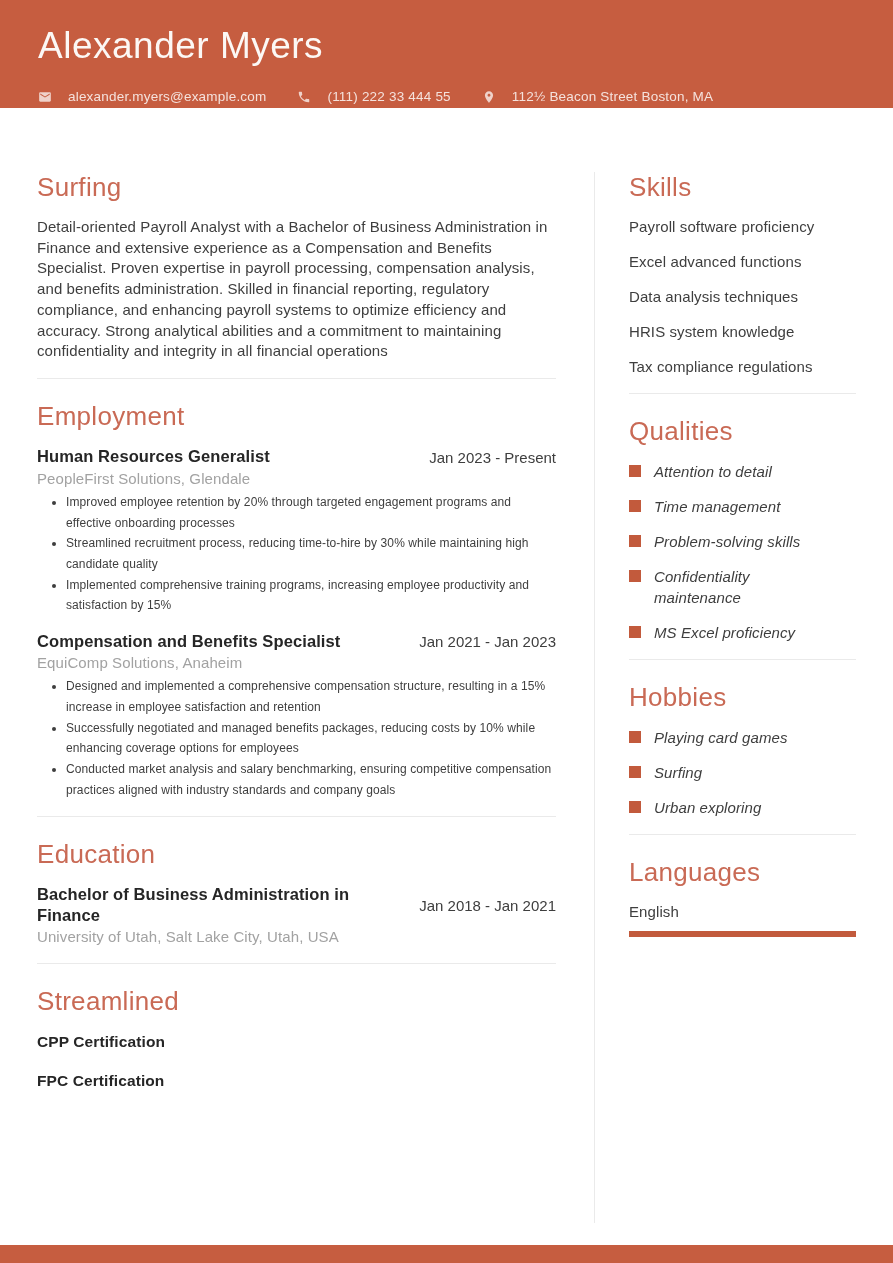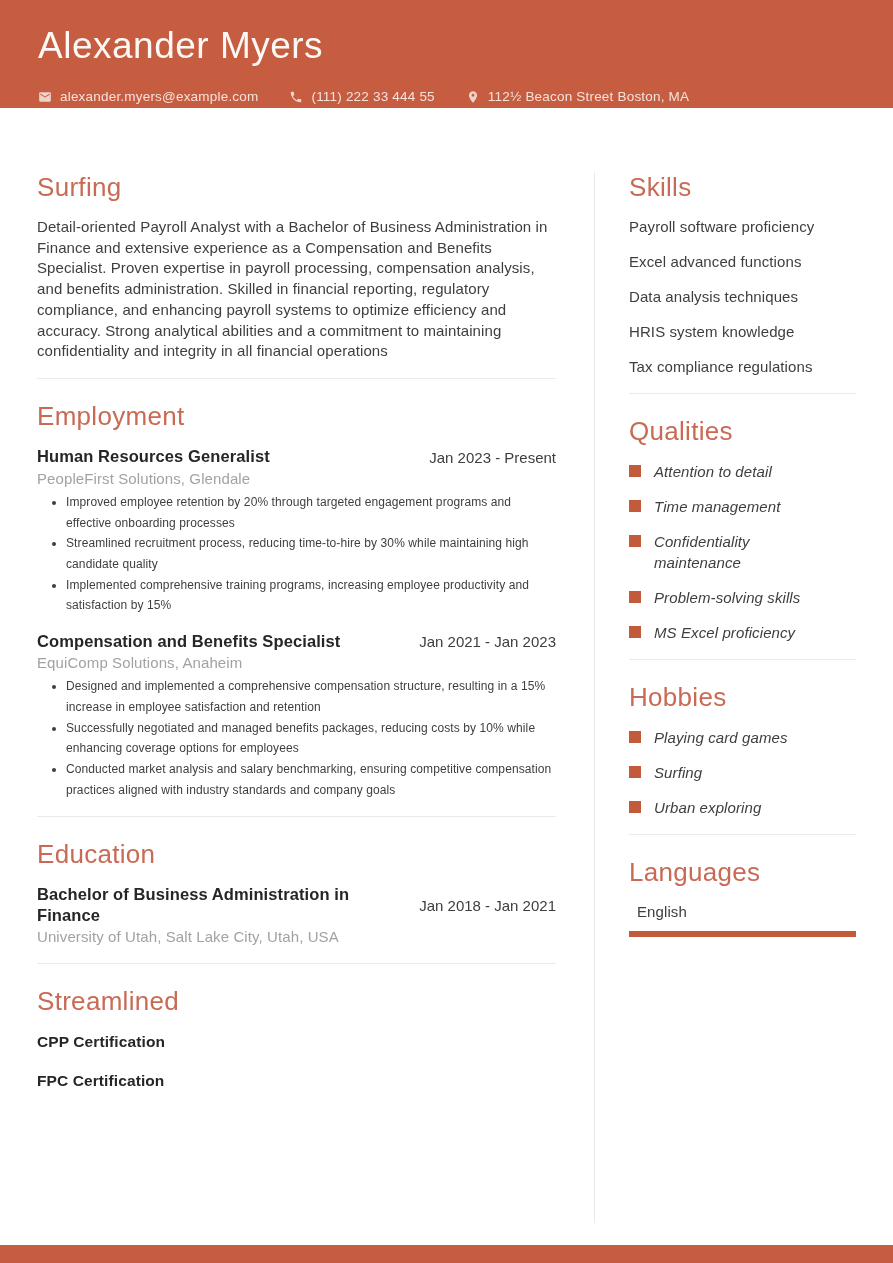--- a/index.html
+++ b/index.html
@@ -30,21 +30,21 @@
     margin:0;
     font-size:37px;font-weight:500;letter-spacing:.5px;
     color:#FCF8F5;line-height:44px;
   }
   .contact-row{
     position:absolute;left:38px;top:89px;
     display:flex;align-items:center;gap:31px;
     font-size:13.5px;letter-spacing:.2px;
     color:rgba(255,255,255,.82);
   }
-  .contact-item{display:flex;align-items:center;gap:8px;white-space:nowrap;}
+  .contact-item{display:flex;align-items:center;gap:16px;white-space:nowrap;}
   .cicon{width:14px;height:14px;display:block;fill:rgba(255,255,255,.72);}
   
   .footer-bar{
     position:absolute;left:0;bottom:0;width:893px;height:18px;
     background:var(--accent);
   }
   
   .col-left{position:absolute;left:37px;top:140px;width:519px;}
   .col-right{position:absolute;left:629px;top:140px;width:227px;}
   .vdiv{position:absolute;left:594px;top:172px;width:1px;height:1051px;background:var(--divider);}
@@ -69,21 +69,21 @@
   ul.job-bullets li{font-size:12px;line-height:20.7px;letter-spacing:.1px;color:var(--body-text);}
   .cert-item{font-size:15.5px;font-weight:700;color:var(--title-text);margin:0 0 21px 0;letter-spacing:.1px;}
   .cert-item.first{margin-top:17px;}
   
   ul.plain-list{list-style:none;margin:0;padding:0;}
   ul.plain-list li{font-size:15px;line-height:20px;color:var(--body-text);margin-bottom:15px;letter-spacing:.1px;}
   ul.square-list{list-style:none;margin:0;padding:0;}
   ul.square-list li{display:flex;align-items:flex-start;gap:13px;margin-bottom:14px;}
   .sq{width:12px;height:12px;flex:0 0 12px;margin-top:4px;background:var(--bullet);}
   .sq-text{font-size:15px;line-height:21px;color:var(--body-text);max-width:175px;letter-spacing:.1px;font-style:italic;}
-  .lang-name{font-size:15px;line-height:20px;color:var(--body-text);letter-spacing:.1px;margin-left:8px;}
+  .lang-name{font-size:15px;line-height:20px;color:var(--body-text);letter-spacing:.1px;}
   .lang-bar{width:100%;height:6px;background:var(--bullet);margin-top:9px;}
 </style>
 </head>
 <body>
 
 <div class="page">
 
   <div class="header">
     <h1 class="name">Alexander Myers</h1>
     <div class="contact-row">
@@ -191,25 +191,25 @@
         <li>
             <span class="sq"></span>
             <span class="sq-text">Attention to detail</span>
           </li>
         <li>
             <span class="sq"></span>
             <span class="sq-text">Time management</span>
           </li>
         <li>
             <span class="sq"></span>
+            <span class="sq-text">Problem-solving skills</span>
+          </li>
+        <li>
+            <span class="sq"></span>
             <span class="sq-text">Confidentiality maintenance</span>
-          </li>
-        <li>
-            <span class="sq"></span>
-            <span class="sq-text">Problem-solving skills</span>
           </li>
         <li>
             <span class="sq"></span>
             <span class="sq-text">MS Excel proficiency</span>
           </li>
       </ul>
     </div>
 
     <hr class="sec">
 

